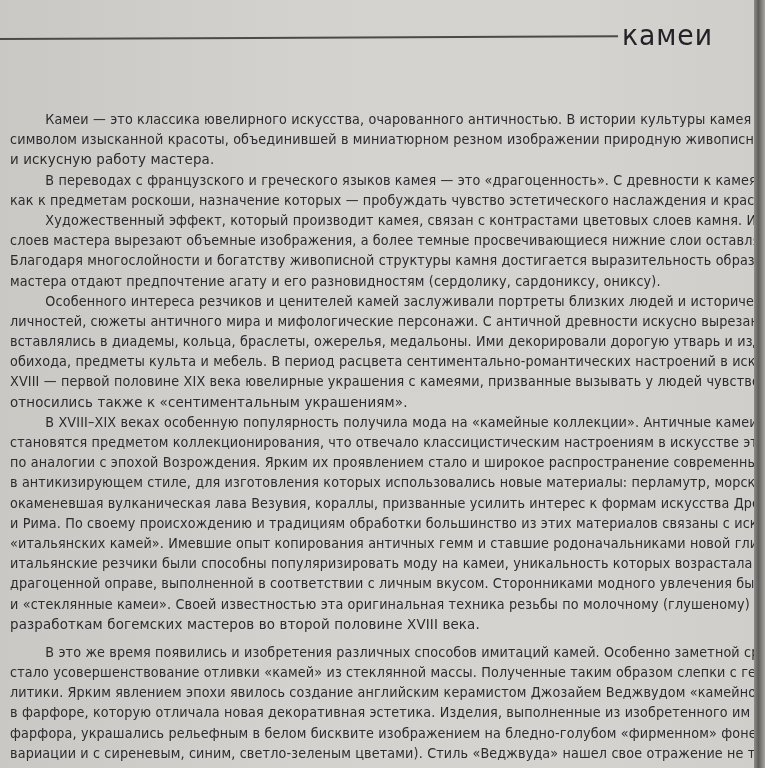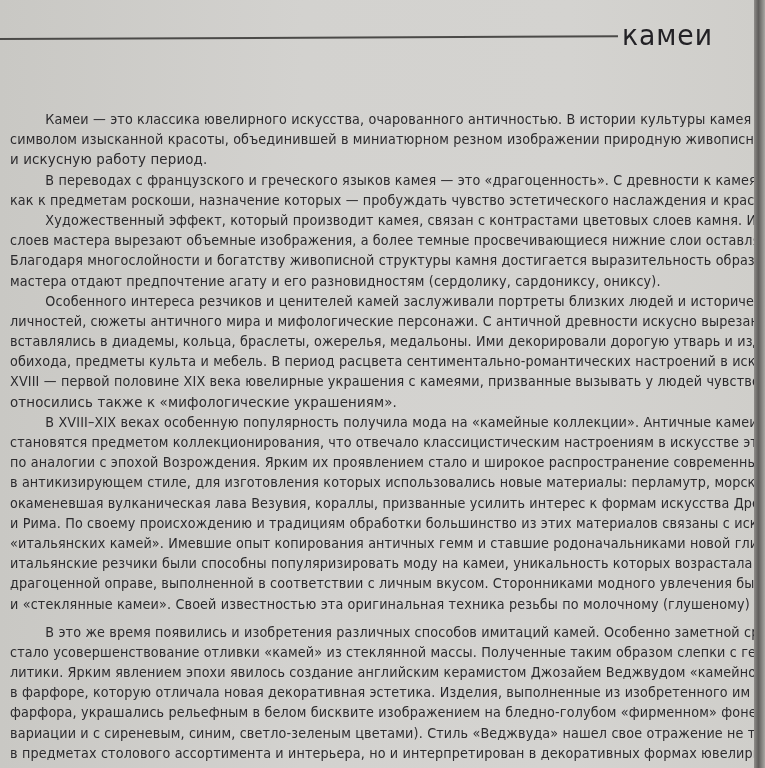--- a/index.html
+++ b/index.html
@@ -81,55 +81,56 @@
 
 <div class="page">
   <div class="header-rule"></div>
   <div class="running-head">камеи</div>
 
   <div class="body-text">
 
     <div>
       <span class="line indent" style="transform:scaleX(0.955)">Камеи — это классика ювелирного искусства, очарованного античностью. В истории культуры камея считается</span>
       <span class="line" style="transform:scaleX(0.955)">символом изысканной красоты, объединившей в миниатюрном резном изображении природную живописность камня</span>
-      <span class="line">и искусную работу период.</span>
+      <span class="line">и искусную работу мастера.</span>
     </div>
 
     <div>
       <span class="line indent" style="transform:scaleX(0.955)">В переводах с французского и греческого языков камея — это «драгоценность». С древности к камеям относились</span>
       <span class="line" style="transform:scaleX(0.955)">как к предметам роскоши, назначение которых — пробуждать чувство эстетического наслаждения и красоты.</span>
     </div>
 
     <div>
       <span class="line indent" style="transform:scaleX(0.955)">Художественный эффект, который производит камея, связан с контрастами цветовых слоев камня. Из светлых его</span>
       <span class="line" style="transform:scaleX(0.955)">слоев мастера вырезают объемные изображения, а более темные просвечивающиеся нижние слои оставляют как фон.</span>
       <span class="line" style="transform:scaleX(0.955)">Благодаря многослойности и богатству живописной структуры камня достигается выразительность образа. В этой связи</span>
       <span class="line" style="transform:scaleX(0.955)">мастера отдают предпочтение агату и его разновидностям (сердолику, сардониксу, ониксу).</span>
     </div>
 
     <div>
       <span class="line indent" style="transform:scaleX(0.955)">Особенного интереса резчиков и ценителей камей заслуживали портреты близких людей и исторических</span>
       <span class="line" style="transform:scaleX(0.955)">личностей, сюжеты античного мира и мифологические персонажи. С античной древности искусно вырезанные камеи</span>
       <span class="line" style="transform:scaleX(0.955)">вставлялись в диадемы, кольца, браслеты, ожерелья, медальоны. Ими декорировали дорогую утварь и изделия личного</span>
       <span class="line" style="transform:scaleX(0.955)">обихода, предметы культа и мебель. В период расцвета сентиментально-романтических настроений в искусстве в конце</span>
       <span class="line" style="transform:scaleX(0.955)">XVIII — первой половине XIX века ювелирные украшения с камеями, призванные вызывать у людей чувство прекрасного,</span>
-      <span class="line">относились также к «мифологические украшениям».</span>
+      <span class="line">относились также к «сентиментальным украшениям».</span>
     </div>
 
     <div>
       <span class="line indent" style="transform:scaleX(0.955)">В XVIII–XIX веках особенную популярность получила мода на «камейные коллекции». Античные камеи вновь</span>
       <span class="line" style="transform:scaleX(0.955)">становятся предметом коллекционирования, что отвечало классицистическим настроениям в искусстве этого времени</span>
       <span class="line" style="transform:scaleX(0.955)">по аналогии с эпохой Возрождения. Ярким их проявлением стало и широкое распространение современных камей</span>
       <span class="line" style="transform:scaleX(0.955)">в антикизирующем стиле, для изготовления которых использовались новые материалы: перламутр, морские раковины,</span>
       <span class="line" style="transform:scaleX(0.955)">окаменевшая вулканическая лава Везувия, кораллы, призванные усилить интерес к формам искусства Древней Греции</span>
       <span class="line" style="transform:scaleX(0.955)">и Рима. По своему происхождению и традициям обработки большинство из этих материалов связаны с искусством</span>
       <span class="line" style="transform:scaleX(0.955)">«итальянских камей». Имевшие опыт копирования античных гемм и ставшие родоначальниками новой глиптики, именно</span>
       <span class="line" style="transform:scaleX(0.955)">итальянские резчики были способны популяризировать моду на камеи, уникальность которых возрастала благодаря</span>
       <span class="line" style="transform:scaleX(0.955)">драгоценной оправе, выполненной в соответствии с личным вкусом. Сторонниками модного увлечения были оценены</span>
       <span class="line" style="transform:scaleX(0.955)">и «стеклянные камеи». Своей известностью эта оригинальная техника резьбы по молочному (глушеному) стеклу обязана</span>
+      <span class="line">разработкам богемских мастеров во второй половине XVIII века.</span>
     </div>
 
     <div class="para-gap"></div>
 
     <div>
       <span class="line indent" style="transform:scaleX(0.955)">В это же время появились и изобретения различных способов имитаций камей. Особенно заметной среди них</span>
       <span class="line" style="transform:scaleX(0.955)">стало усовершенствование отливки «камей» из стеклянной массы. Полученные таким образом слепки с гемм назывались</span>
       <span class="line" style="transform:scaleX(0.955)">литики. Ярким явлением эпохи явилось создание английским керамистом Джозайем Веджвудом «камейной техники»</span>
       <span class="line" style="transform:scaleX(0.955)">в фарфоре, которую отличала новая декоративная эстетика. Изделия, выполненные из изобретенного им яшмового</span>
       <span class="line" style="transform:scaleX(0.955)">фарфора, украшались рельефным в белом бисквите изображением на бледно-голубом «фирменном» фоне (были</span>

